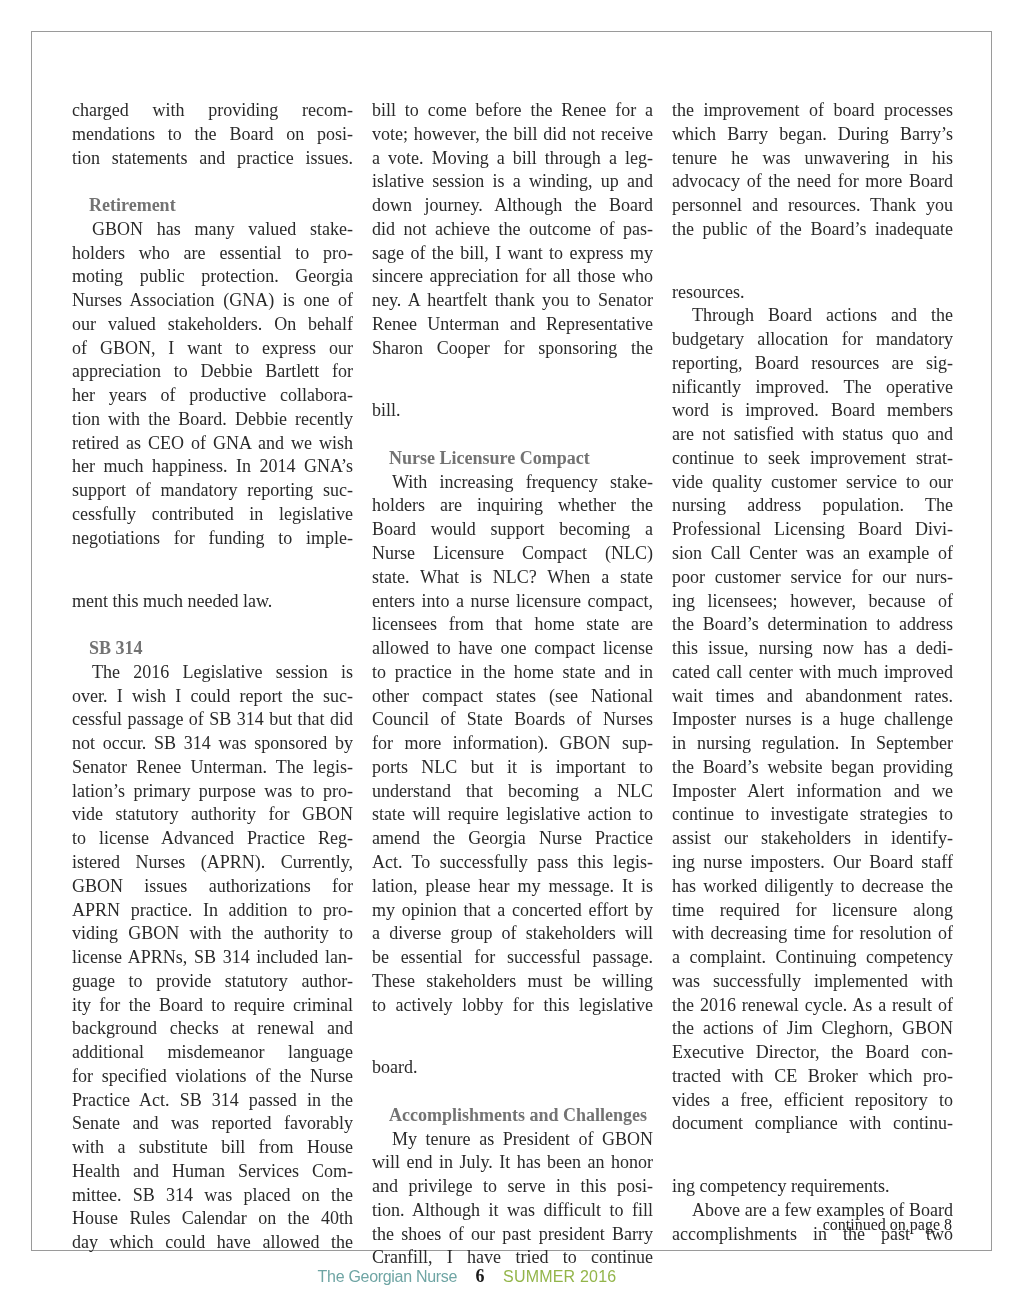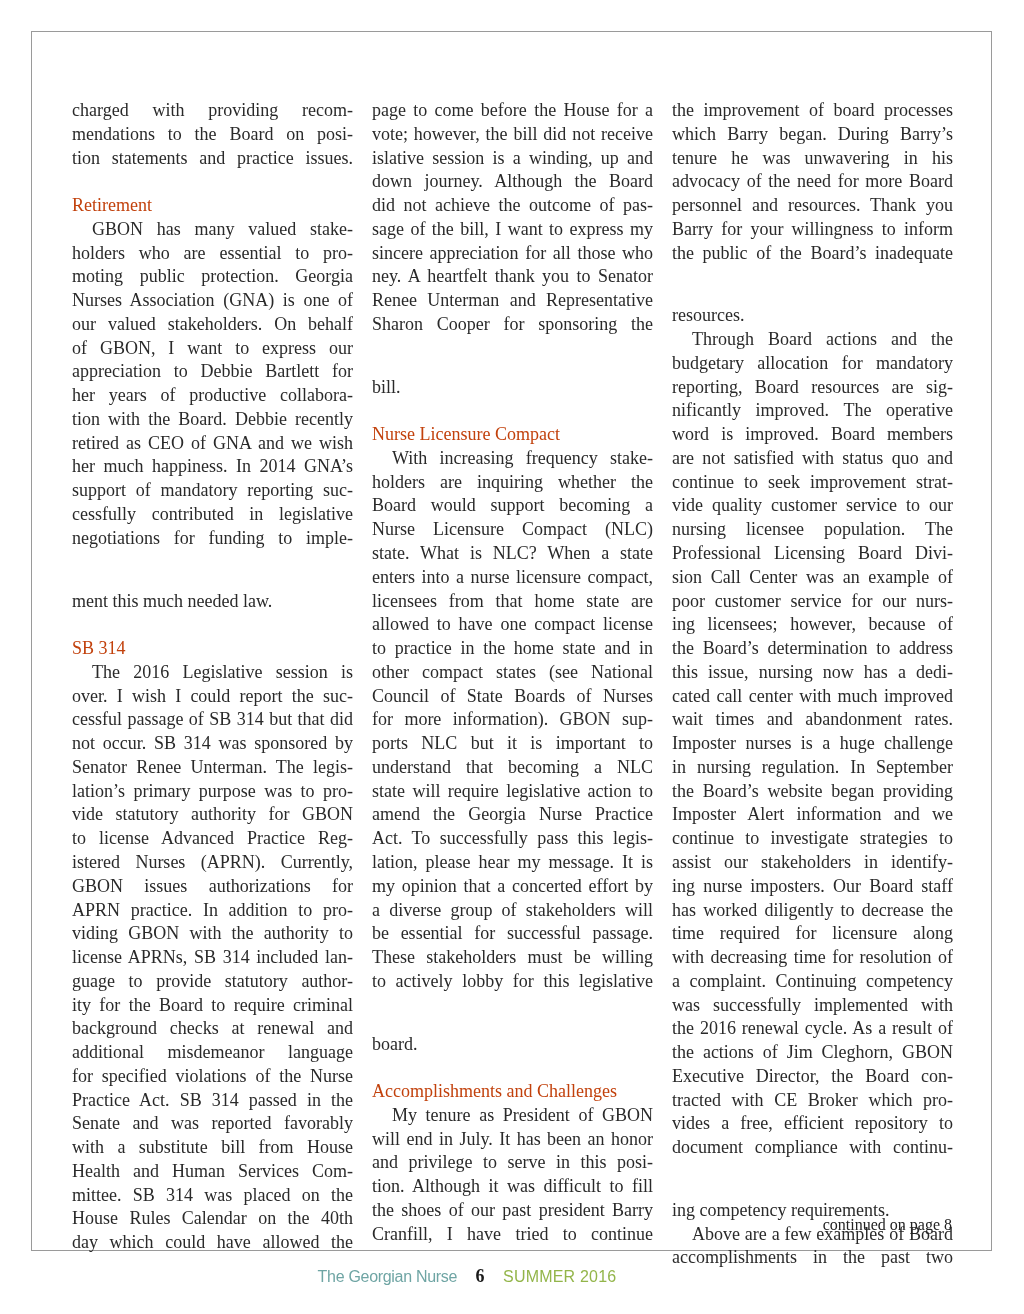--- a/index.html
+++ b/index.html
@@ -12,21 +12,21 @@
     position: absolute; top: 99px; width: 281px;
     font-family: "Liberation Serif", "DejaVu Serif", serif;
     font-size: 18px; line-height: 23.78px; color: #2a2a2a;
   }
   .col.c1 { left: 72px; }
   .col.c2 { left: 372px; }
   .col.c3 { left: 672px; }
   .line { display: block; white-space: nowrap; height: 23.78px; text-align: justify; text-align-last: justify; }
   .line.last { text-align-last: left; margin-top: 39px; }
   .line.indent { padding-left: 20px; }
-  .line.heading { font-weight: normal; text-align-last: left; color: #c2410c; }
+  .line.heading { font-weight: bold; text-align-last: left; color: #737373; margin-left: 17px; }
   .line.blank { height: 23.78px; }
   .continued {
     position: absolute; right: 72px; top: 1216px;
     font-family: "Liberation Serif", "DejaVu Serif", serif;
     font-size: 16px; color: #222;
   }
   .footer {
     position: absolute; top: 1266px; left: 0; width: 934px; text-align: center;
     font-family: "Liberation Sans", "DejaVu Sans", sans-serif; font-size: 16px;
   }
@@ -82,22 +82,23 @@
     <span class="line">for specified violations of the Nurse</span>
     <span class="line">Practice Act. SB 314 passed in the</span>
     <span class="line">Senate and was reported favorably</span>
     <span class="line">with a substitute bill from House</span>
     <span class="line">Health and Human Services Com-</span>
     <span class="line">mittee. SB 314 was placed on the</span>
     <span class="line">House Rules Calendar on the 40th</span>
     <span class="line">day which could have allowed the</span>
   </div>
 <div class="col c2">
-    <span class="line">page to come before the House for a</span>
+    <span class="line">bill to come before the Renee for a</span>
     <span class="line">vote; however, the bill did not receive</span>
+    <span class="line">a vote. Moving a bill through a leg-</span>
     <span class="line">islative session is a winding, up and</span>
     <span class="line">down journey. Although the Board</span>
     <span class="line">did not achieve the outcome of pas-</span>
     <span class="line">sage of the bill, I want to express my</span>
     <span class="line">sincere appreciation for all those who</span>
     <span class="line">ney. A heartfelt thank you to Senator</span>
     <span class="line">Renee Unterman and Representative</span>
     <span class="line">Sharon Cooper for sponsoring the</span>
     <span class="line last">bill.</span>
     <span class="line blank"></span>
@@ -134,32 +135,31 @@
     <span class="line">tion. Although it was difficult to fill</span>
     <span class="line">the shoes of our past president Barry</span>
     <span class="line">Cranfill, I have tried to continue</span>
   </div>
 <div class="col c3">
     <span class="line">the improvement of board processes</span>
     <span class="line">which Barry began. During Barry’s</span>
     <span class="line">tenure he was unwavering in his</span>
     <span class="line">advocacy of the need for more Board</span>
     <span class="line">personnel and resources. Thank you</span>
-    <span class="line">Barry for your willingness to inform</span>
     <span class="line">the public of the Board’s inadequate</span>
     <span class="line last">resources.</span>
     <span class="line indent">Through Board actions and the</span>
     <span class="line">budgetary allocation for mandatory</span>
     <span class="line">reporting, Board resources are sig-</span>
     <span class="line">nificantly improved. The operative</span>
     <span class="line">word is improved. Board members</span>
     <span class="line">are not satisfied with status quo and</span>
     <span class="line">continue to seek improvement strat-</span>
     <span class="line">vide quality customer service to our</span>
-    <span class="line">nursing licensee population. The</span>
+    <span class="line">nursing address population. The</span>
     <span class="line">Professional Licensing Board Divi-</span>
     <span class="line">sion Call Center was an example of</span>
     <span class="line">poor customer service for our nurs-</span>
     <span class="line">ing licensees; however, because of</span>
     <span class="line">the Board’s determination to address</span>
     <span class="line">this issue, nursing now has a dedi-</span>
     <span class="line">cated call center with much improved</span>
     <span class="line">wait times and abandonment rates.</span>
     <span class="line">Imposter nurses is a huge challenge</span>
     <span class="line">in nursing regulation. In September</span>

